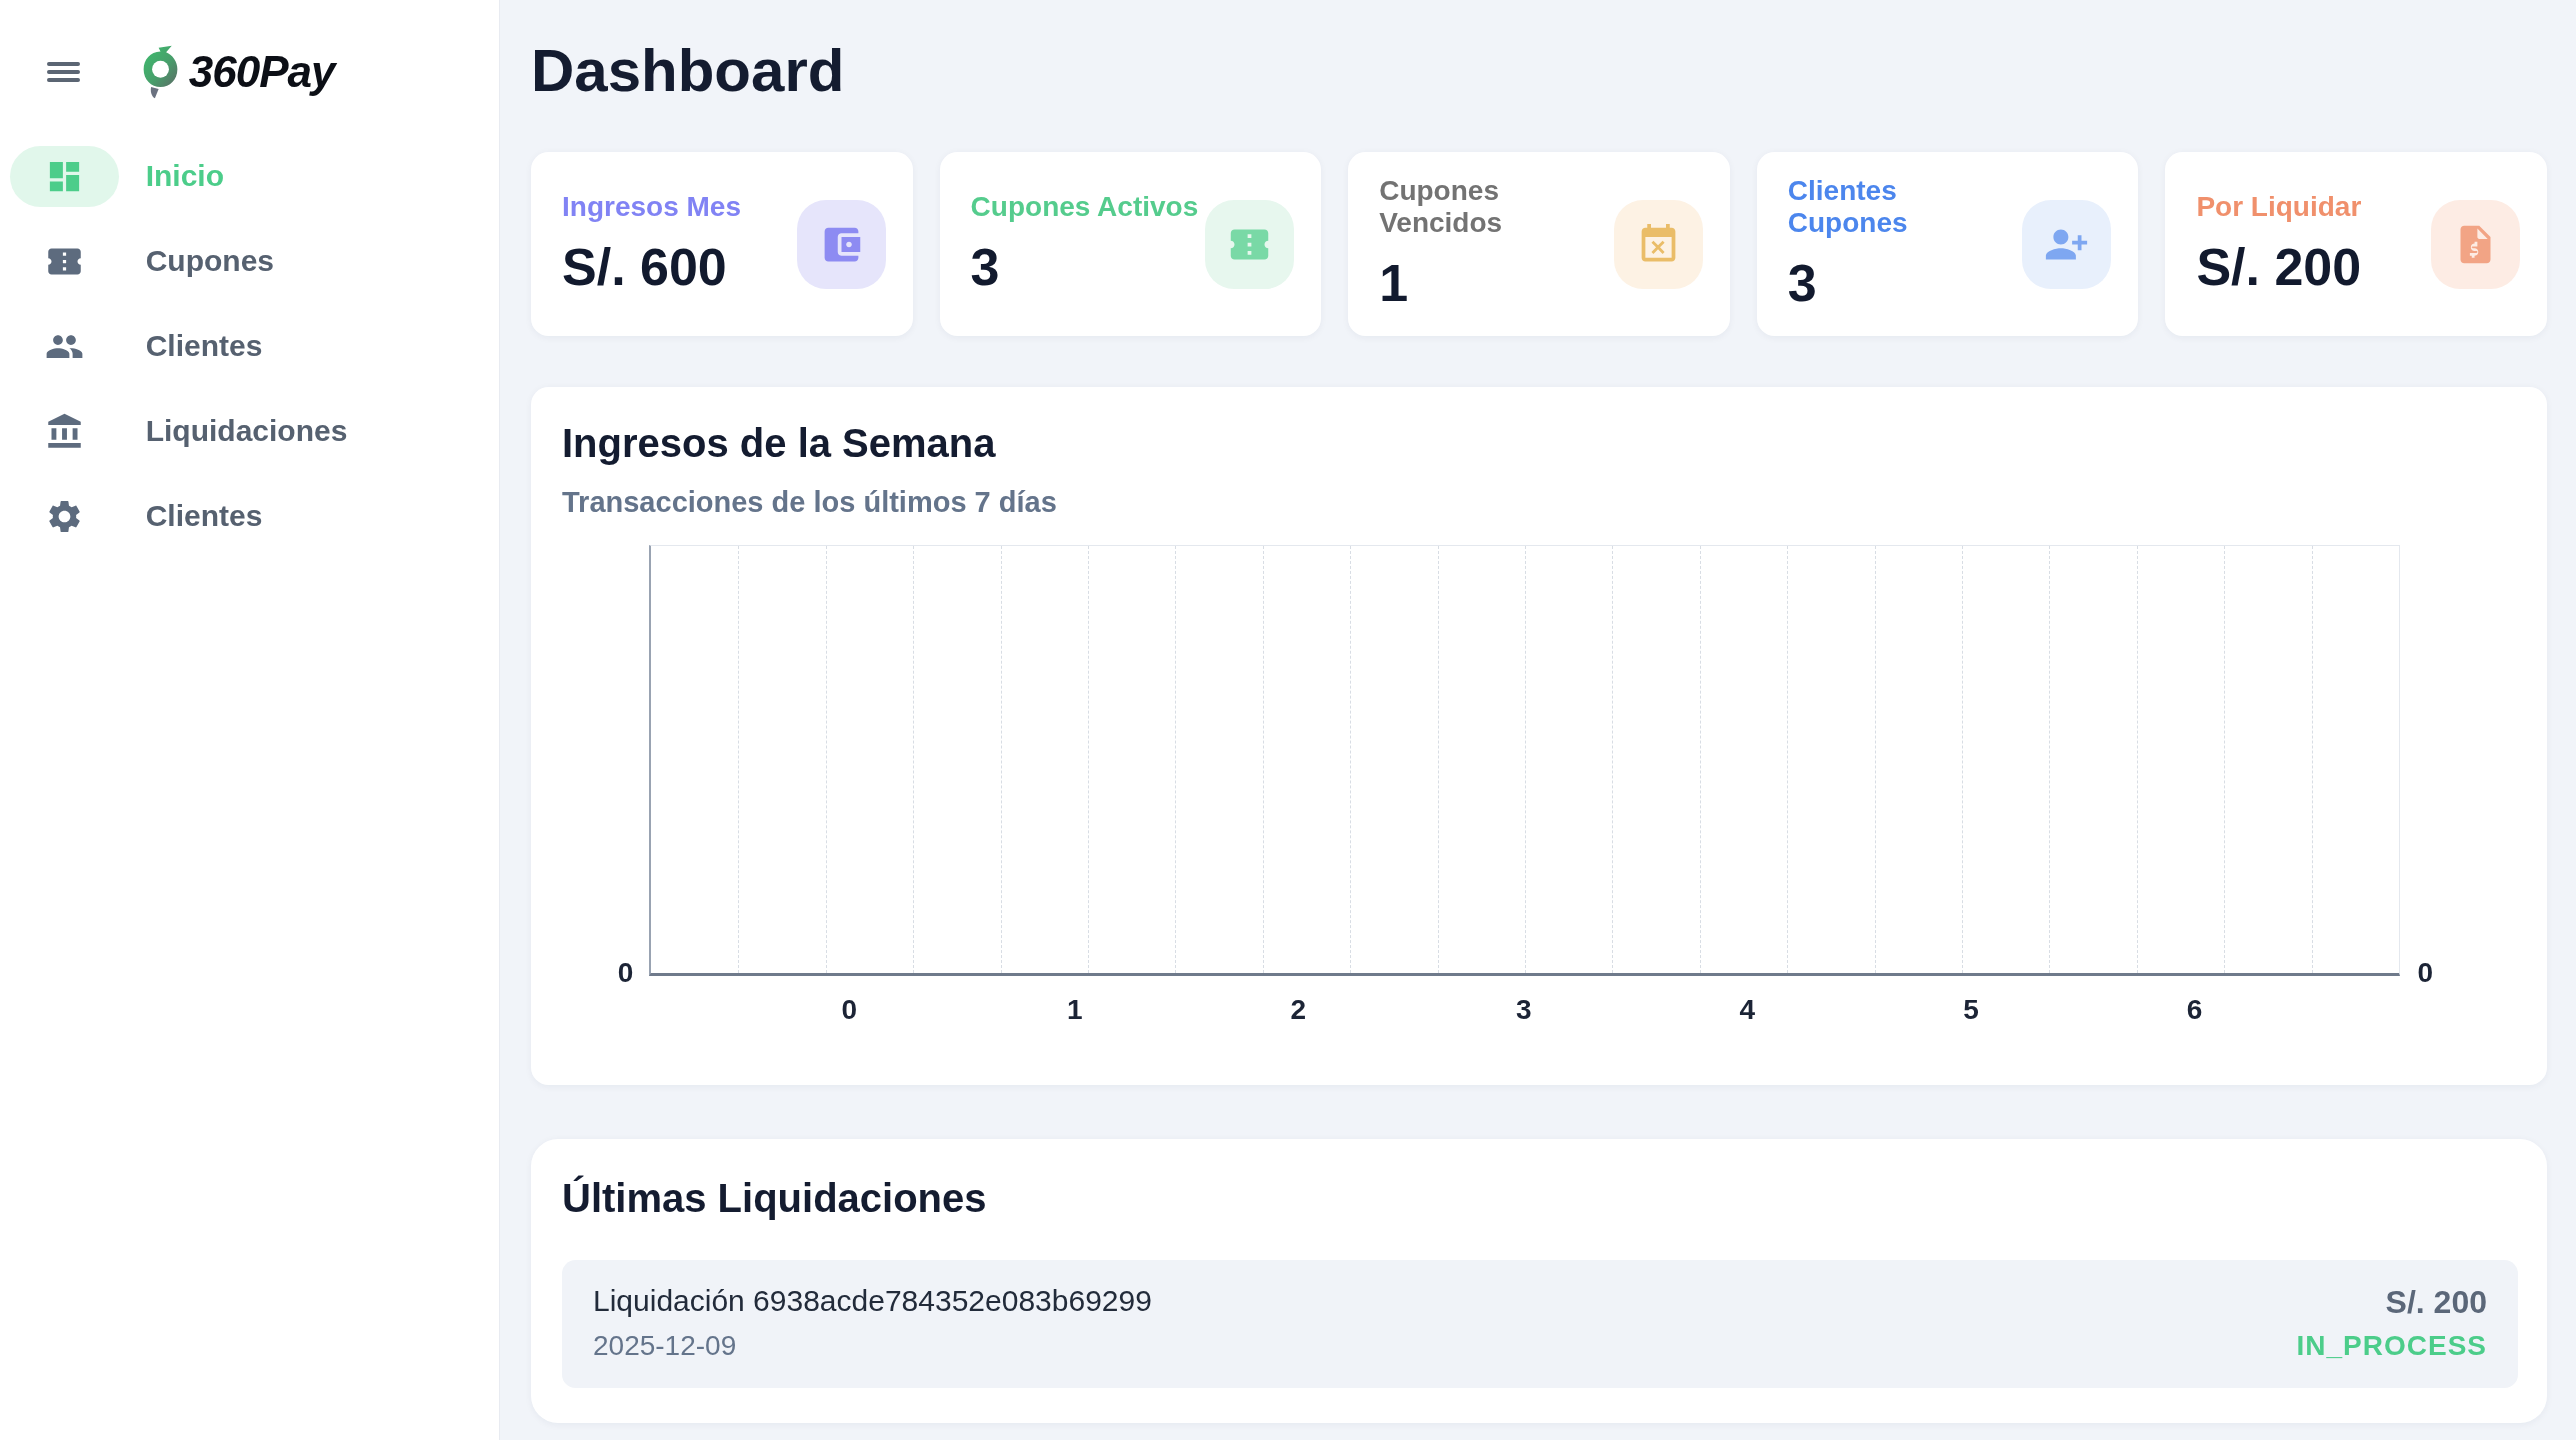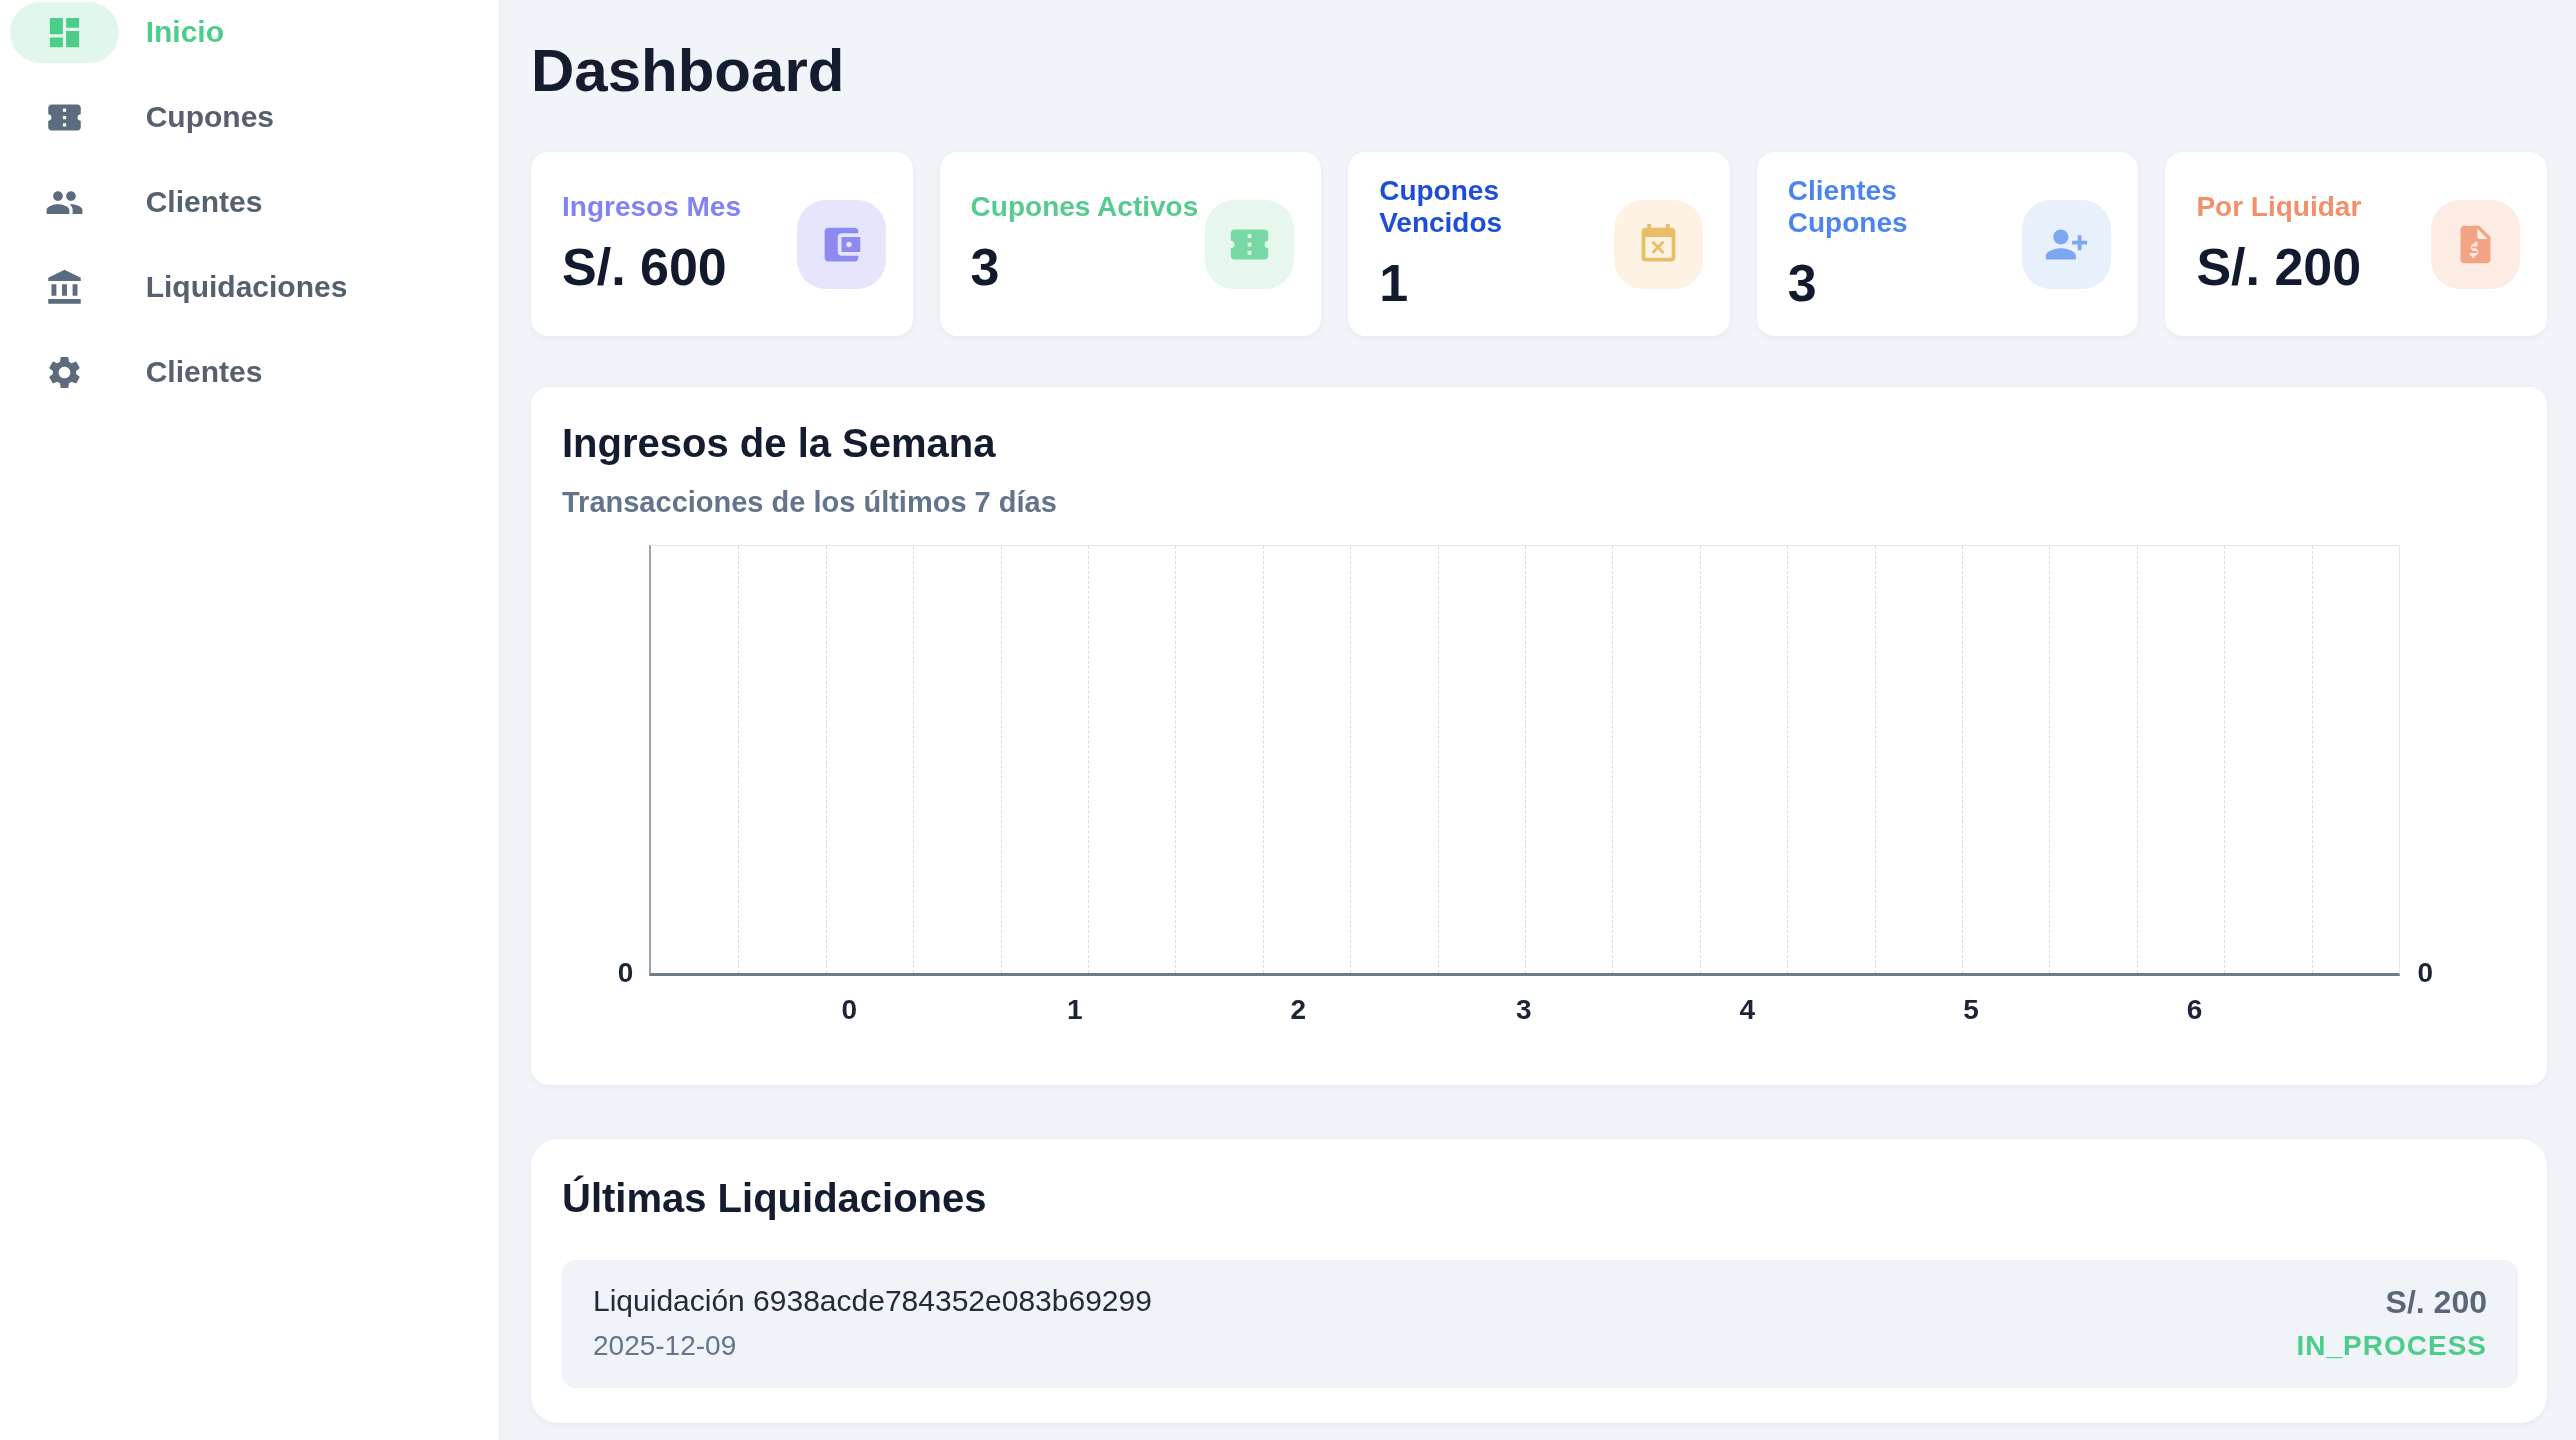--- a/index.html
+++ b/index.html
@@ -45,21 +45,21 @@
     box-shadow:0 1.9px 7.8px rgba(25,39,70,.05);
     display:flex; align-items:center; justify-content:space-between;
     padding:0 27px 0 31px;
   }
   .stat-label { font-size:28px; font-weight:700; }
   .stat-value { font-size:52px; font-weight:700; color:#121a2e; margin-top:14.6px; }
   .stat-icon-box { width:89px; height:89px; border-radius:29px; display:flex; align-items:center; justify-content:center; flex:0 0 auto; }
   .stat-icon-box svg { width:45px; height:45px; }
   .c1 .stat-label{color:#8183f4;} .c1 .stat-icon-box{background:#e6e5fb;} .c1 svg{fill:#8d8bf2;}
   .c2 .stat-label{color:#55cc8d;} .c2 .stat-icon-box{background:#e7f7ee;} .c2 svg{fill:#79d9a6;}
-  .c3 .stat-label{color:#1d4ed8;} .c3 .stat-icon-box{background:#fdf2e4;} .c3 svg{fill:#eabd68;}
+  .c3 .stat-label{color:#737373;} .c3 .stat-icon-box{background:#fdf2e4;} .c3 svg{fill:#eabd68;}
   .c4 .stat-label{color:#4c86ed;} .c4 .stat-icon-box{background:#e8f0fc;} .c4 svg{fill:#7ea7f1;}
   .c5 .stat-label{color:#f0906c;} .c5 .stat-icon-box{background:#fdece4;} .c5 svg{fill:#f2a485;}
 
   
   .chart-card {
     background:#fff; border-radius:17.5px; margin-top:51px; height:698px;
     box-shadow:0 1.9px 7.8px rgba(25,39,70,.05);
     padding:34px 29px 18px 31px;
   }
   .card-title { font-size:40px; font-weight:700; color:#141c30; }
@@ -91,20 +91,42 @@
   .liq-name { font-size:30px; color:#222b3a; }
   .liq-date { font-size:28px; color:#64748b; margin-top:11.7px; }
   .liq-right { text-align:right; }
   .liq-amount { font-size:32px; font-weight:700; color:#5b6779; }
   .liq-status { font-size:28px; font-weight:600; color:#4ccd8a; margin-top:8.7px; letter-spacing:1px; }
 </style>
 </head>
 <body>
 
 <aside class="sidebar">
+  <div class="side-top">
+    <div class="hamburger">
+      <span></span>
+        <span></span>
+        <span></span>
+    </div>
+    <div class="logo">
+      <svg viewBox="0 0 48 64">
+        <defs>
+          <linearGradient id="lg" x1="0" y1="0" x2="1" y2="1">
+            <stop offset="0" stop-color="#3dbd6e"></stop>
+            <stop offset="0.55" stop-color="#47a06b"></stop>
+            <stop offset="1" stop-color="#5c6a66"></stop>
+          </linearGradient>
+        </defs>
+        <path d="M24 10 C13 10 6 19 6 29 C6 40 14 48 24 48 C34 48 42 40 42 29 C42 21 37 14 30 11 L36 4 L22 6 Z" fill="url(#lg)"></path>
+        <circle cx="24" cy="29" r="9" fill="#ffffff"></circle>
+        <path d="M14 48 L22 50 L18 60 C14 58 13 52 14 48 Z" fill="#6b7280"></path>
+      </svg>
+      <span class="logo-text">360Pay</span>
+    </div>
+  </div>
 
   <nav class="nav">
     <div class="nav-item active">
       <span class="nav-pill">
           <svg viewBox="0 0 24 24">
             <path d="M3 13h8V3H3v10zm0 8h8v-6H3v6zm10 0h8V11h-8v10zm0-18v6h8V3h-8z"></path>
           </svg>
         </span>
       <span class="nav-label">Inicio</span>
     </div>

